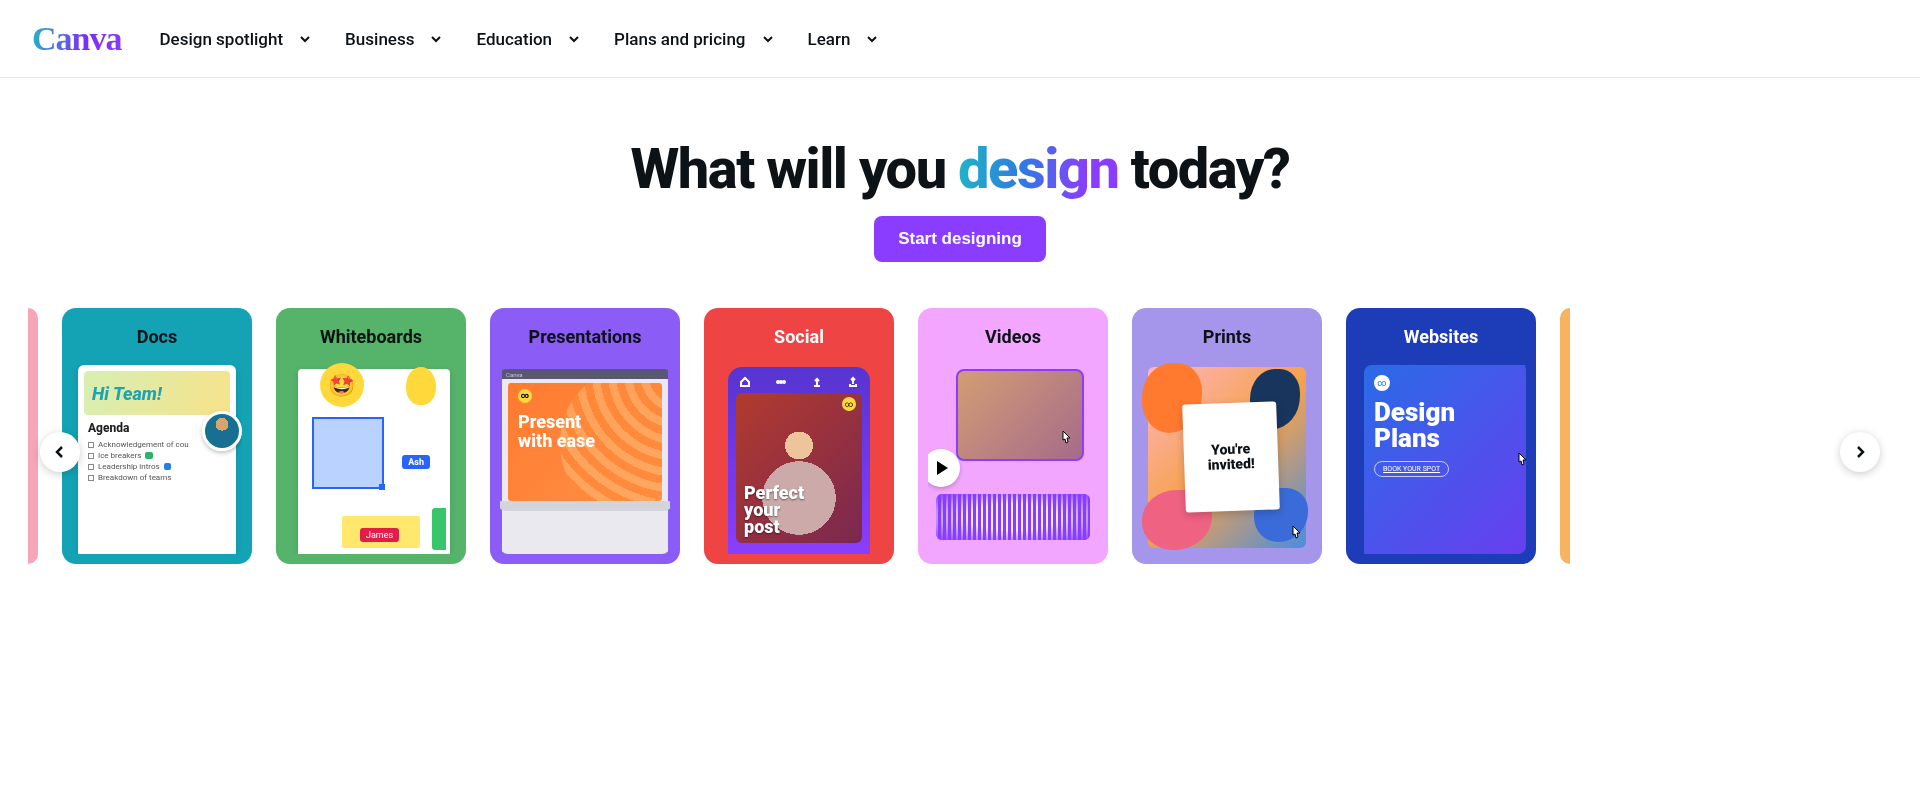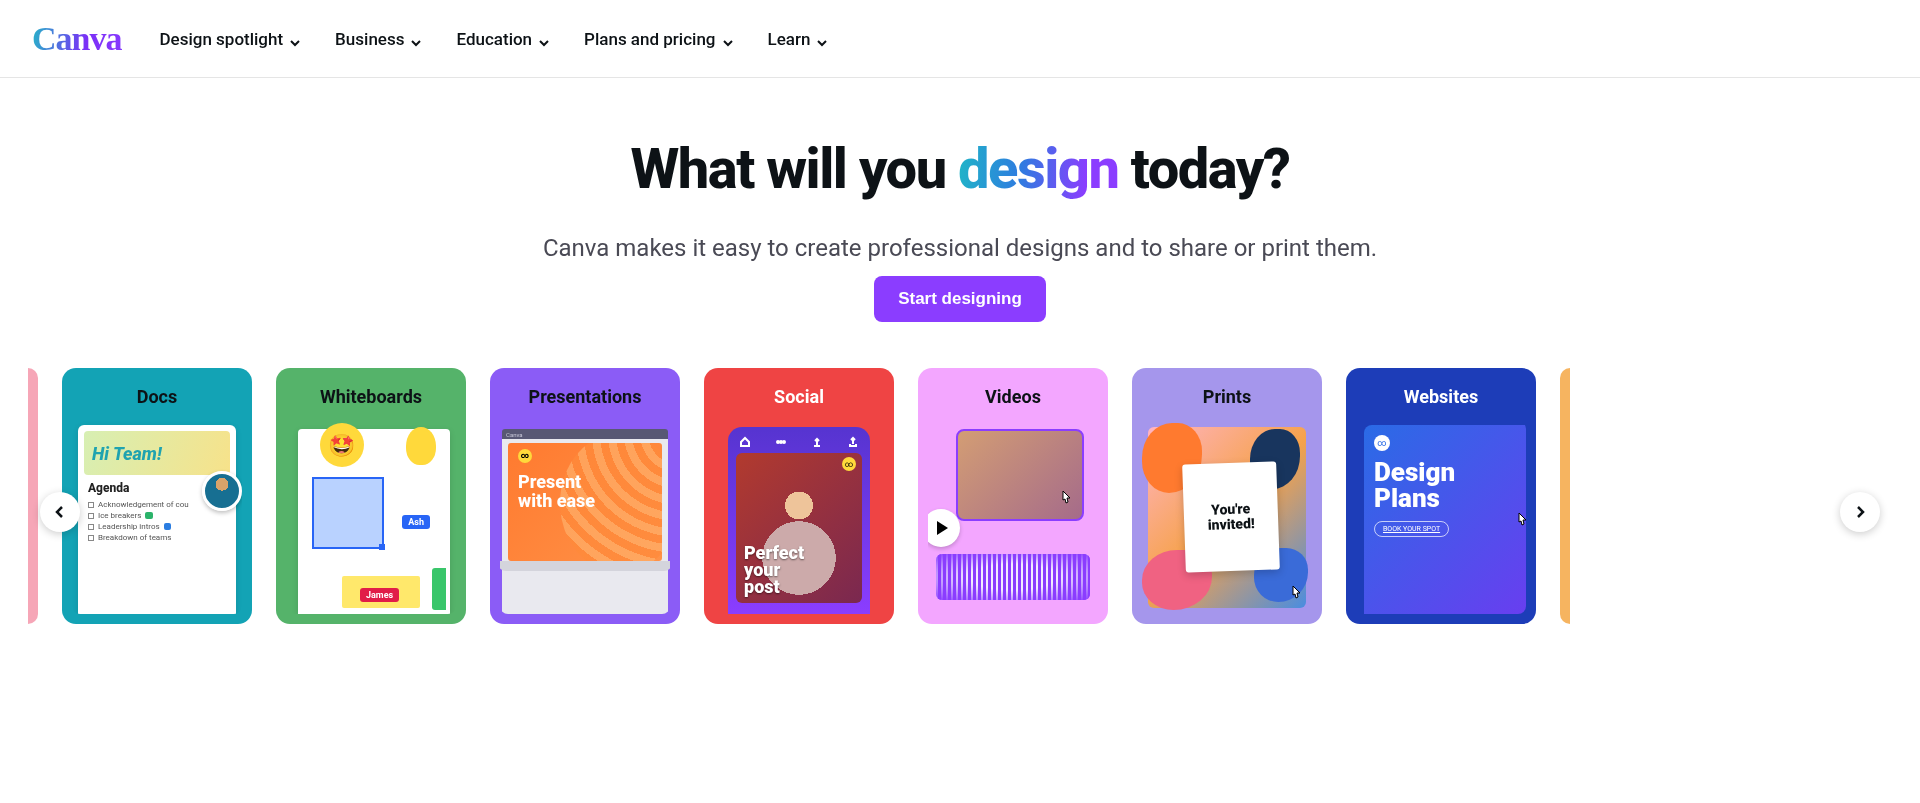--- a/index.html
+++ b/index.html
@@ -24,21 +24,21 @@
     font-weight: 700;
     background: linear-gradient(100deg,#24b6c7 0%, #7b2ff7 55%, #8b3dff 100%);
     -webkit-background-clip: text;
     background-clip: text;
     color: transparent;
     letter-spacing: -1px;
     padding-right: 10px;
   }
   .nav { display:flex; align-items:center; gap: 34px; }
   .nav-item {
-    display:flex; align-items:center; gap:6px;
+    display:flex; align-items:flex-start; gap:16px;
     font-size:17px; font-weight:500; color:#0d1216;
     cursor:pointer; white-space:nowrap;
   }
   .chev { width:12px; height:12px; display:inline-block; }
   .chev svg { width:12px; height:12px; stroke:#0d1216; stroke-width:2; fill:none; }
   .spacer { flex:1; }
   .header-right { display:flex; align-items:center; gap:18px; }
   .icon-btn { width:28px; height:28px; display:flex; align-items:center; justify-content:center; cursor:pointer; }
   .icon-btn svg { width:24px; height:24px; stroke:#0d1216; stroke-width:2; fill:none; }
   .btn { height:44px; padding:0 22px; border-radius:8px; font-size:16px; font-weight:600; display:flex; align-items:center; cursor:pointer; border:none; }
@@ -103,21 +103,21 @@
   .avatar-float{ position:absolute; right:-6px; top:46px; width:40px; height:40px; border-radius:50%; border:3px solid #fff; background:radial-gradient(circle at 50% 30%, #d9a36a 0 22%, #176f92 22% 100%); box-shadow:0 2px 4px rgba(0,0,0,.25);}
 
   
   .wb-panel{ position:absolute; inset:4px 6px 0 12px; top:8px; background:#fff; border-radius:4px 4px 0 0; box-shadow:0 2px 6px rgba(0,0,0,.12);}
   .wb-emoji{ width:44px;height:44px;border-radius:50%;background:#ffd93b;display:flex;align-items:center;justify-content:center;position:absolute;top:-6px;left:22px;font-size:22px;}
   .wb-bulb{ width:30px;height:38px;background:#ffd93b;border-radius:50% 50% 45% 45%;position:absolute;top:-2px;right:14px;}
   .wb-sq{ position:absolute; width:72px;height:72px;border:2px solid #2865f6;background:#b9d2ff;top:48px;left:14px;}
   .wb-sq::after{content:"";position:absolute;right:-3px;bottom:-3px;width:6px;height:6px;background:#2865f6;}
   .wb-tag-ash{ position:absolute; top:86px; right:20px; background:#2865f6;color:#fff;font-size:9px;padding:2px 6px;border-radius:3px;font-weight:bold;}
   .wb-sticky{ position:absolute; bottom:6px; left:44px; background:#ffe86b; width:78px; height:32px; border-radius:2px;}
-  .wb-tag-james{ position:absolute; bottom:12px; left:62px; background:#e11d48;color:#fff;font-size:9px;padding:2px 6px;border-radius:3px;font-weight:bold;}
+  .wb-tag-james{ position:absolute; bottom:12px; left:62px; background:#e11d48;color:#fff;font-size:9px;padding:2px 6px;border-radius:3px;}
   .wb-green{ position:absolute; right:4px; bottom:4px; width:14px;height:42px;background:#39c66a;border-radius:3px 0 0 3px;}
 
   
   .pres-laptop{ position:absolute; inset:auto 2px 0 2px; top:8px; background:#e9e9ef;border-radius:6px 6px 0 0; padding:6px 6px 0;}
   .pres-bar{ height:10px; background:#585874; border-radius:3px 3px 0 0; margin:-6px -6px 4px; position:relative;}
   .pres-bar span{ position:absolute; left:4px; top:2px; color:#c6c6d6; font-size:6px;}
   .pres-slide{ height:118px; border-radius:3px; background:linear-gradient(135deg,#ff7a2f,#ff9248); position:relative; overflow:hidden; color:#fff; font-weight:800; font-size:18px; line-height:1.05; padding:14px 10px; }
   .pres-slide .swirl{ position:absolute; right:-18px; top:-10px; width:120px; height:140px; background:repeating-radial-gradient(circle at 100% 0, #ffb06a 0 8px, #ff8a3a 8px 16px); border-radius:50%; opacity:.7;}
   .pres-dot{ position:absolute; left:10px; top:6px; width:14px;height:14px;border-radius:50%;background:#ffd93b;display:flex;align-items:center;justify-content:center;font-size:8px;color:#000;}
   .pres-base{ height:10px; background:#d4d4dc; margin:0 -10px; border-radius:0 0 8px 8px;}
@@ -207,21 +207,20 @@
   </nav>
 
   <div class="spacer"></div>
 
 </header>
 
 <section class="hero">
   <h1>
     <span>What will you </span><span class="grad">design</span><span> today?</span>
   </h1>
-  <p>Canva makes it easy to create professional designs and to share or print them.</p>
   <div class="cta">
     <button class="btn-cta">Start designing</button>
   </div>
 </section>
 
 <div class="carousel-wrap">
 
   <div class="car-arrow left">
     <svg viewBox="0 0 16 16">
         <polyline points="10,3 5,8 10,13"></polyline>

